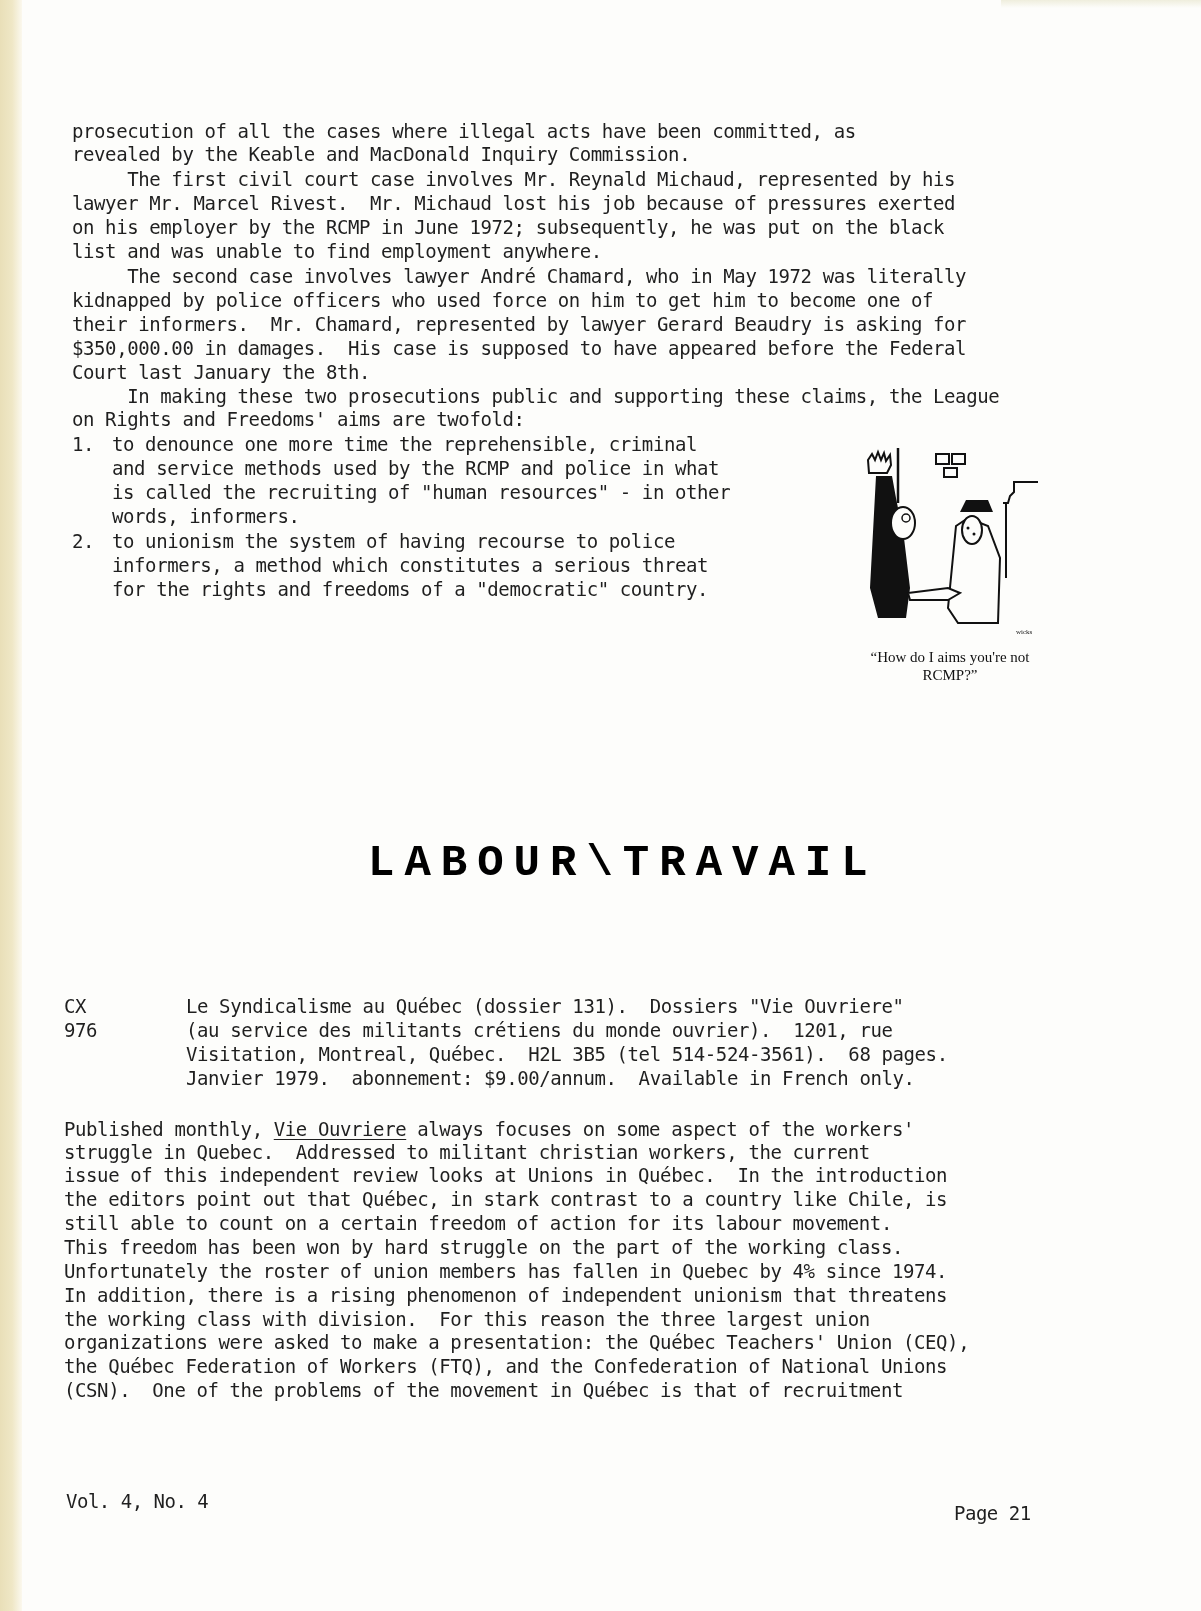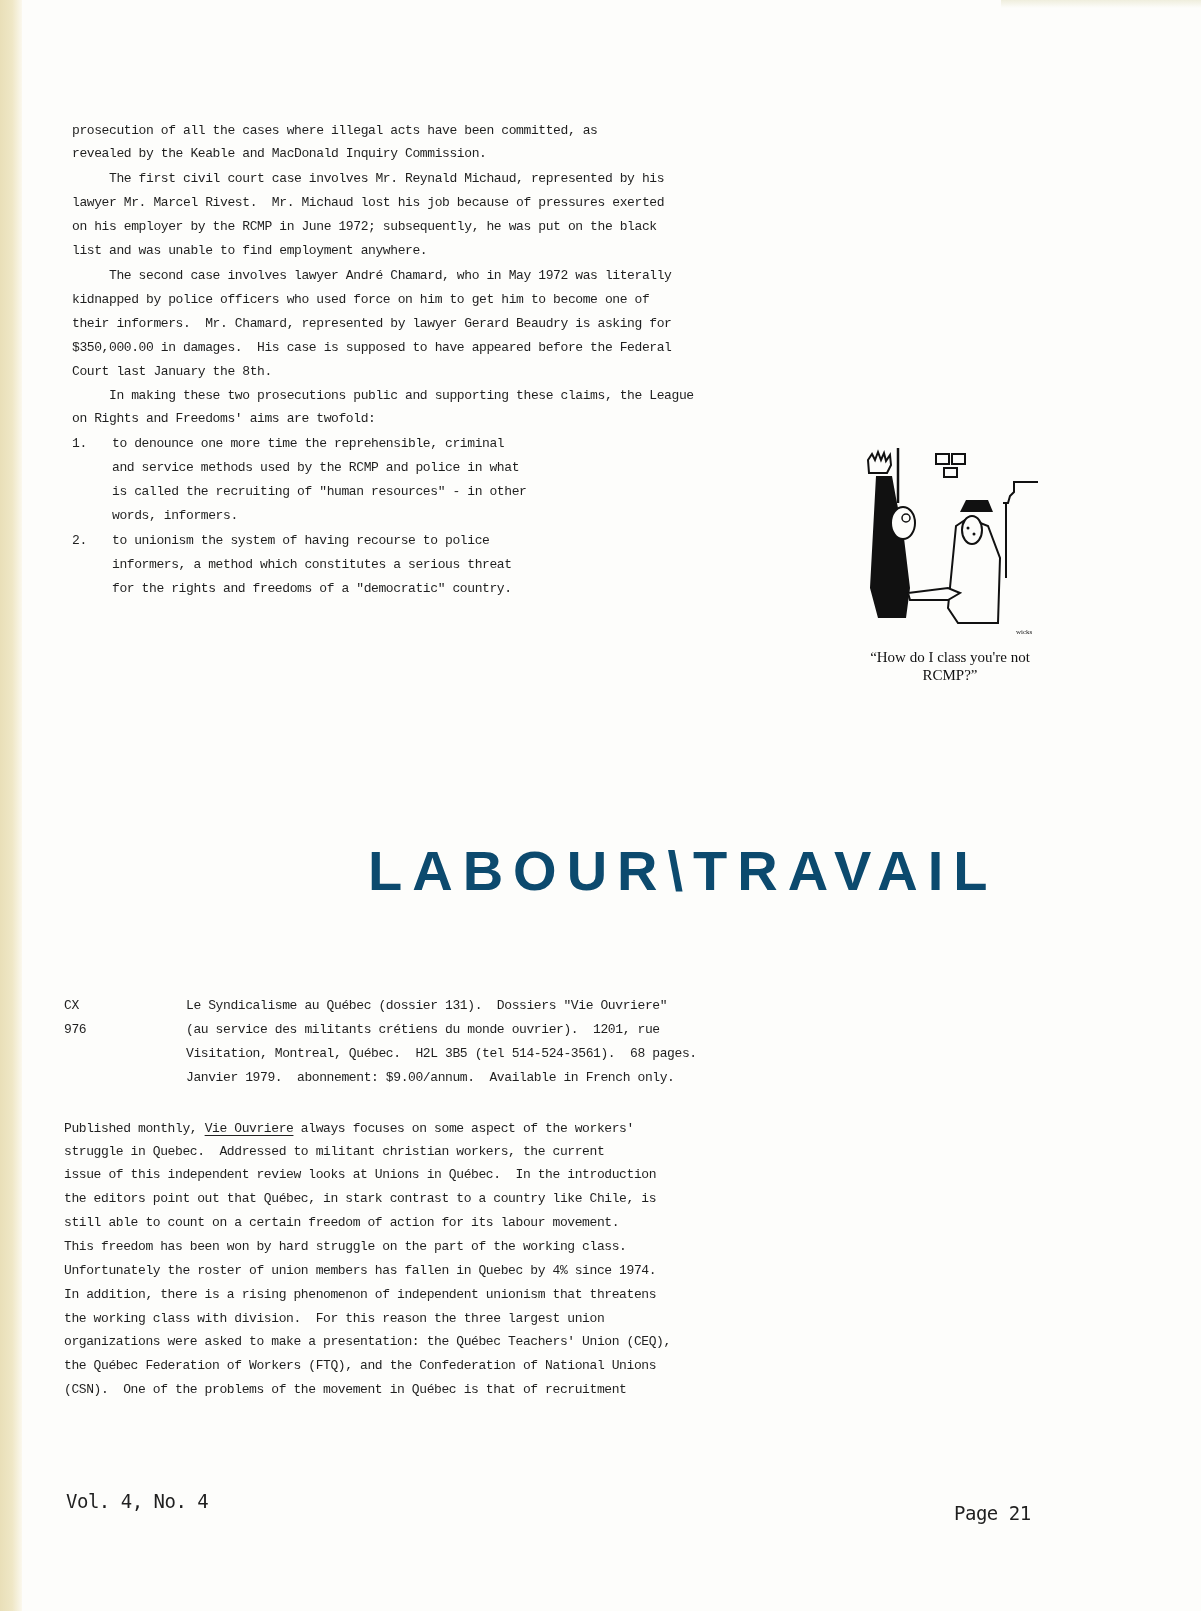--- a/index.html
+++ b/index.html
@@ -11,29 +11,28 @@
   }
   .spine {
     position: absolute; left: 0; top: 0; width: 22px; height: 1611px;
     background: linear-gradient(to right, #e9dfb8 0%, #efe7c6 55%, #fbf8ee 100%);
   }
   .top-edge {
     position: absolute; right: 0; top: 0; width: 200px; height: 8px;
     background: linear-gradient(to bottom, #efeedd, rgba(255,255,255,0));
   }
   .line {
-    position: absolute; white-space: pre; font-size: 13px; line-height: 22px;
+    position: absolute; white-space: pre; font-size: 19px; line-height: 22px;
     letter-spacing: -0.4px;
-    font-family: Liberation Mono, monospace;
   }
   .u { text-decoration: underline; text-underline-offset: 3px; }
   .heading {
     position: absolute; left: 368px; top: 838px;
-    font-family: Liberation Sans, sans-serif; font-weight: bold;
-    font-size: 56px; letter-spacing: 10px; color: #0c4a6e;
+    font-family: Liberation Mono, monospace; font-weight: bold;
+    font-size: 44px; letter-spacing: 10px; color: #000000;
   }
   .cartoon { position: absolute; left: 848px; top: 448px; width: 200px; height: 190px; }
   .caption {
     position: absolute; left: 835px; top: 648px; width: 230px; text-align: center;
     font-family: "Liberation Serif", serif; font-size: 15px; line-height: 18px; color: #111;
   }
   .footer { position: absolute; font-size: 19px; letter-spacing: -0.5px; }
 </style>
 </head>
 <body>
@@ -85,21 +84,21 @@
 
   <path d="M120,70 L108,78 L100,160 L110,175 L150,175 L152,110 L140,78 z" fill="#fdfdfb" stroke="#111" stroke-width="2"></path>
   <path d="M112,64 L145,64 L140,52 L118,52 z" fill="#111"></path>
   <ellipse cx="124" cy="82" rx="10" ry="14" fill="#fdfdfb" stroke="#111" stroke-width="2"></ellipse>
   <circle cx="120" cy="80" r="1.5" fill="#111"></circle>
   <circle cx="126" cy="86" r="1.5" fill="#111"></circle>
   <path d="M60,145 L100,140 L112,145 L100,152 L62,152 z" fill="#fdfdfb" stroke="#111" stroke-width="2"></path>
   <text x="168" y="186" font-size="7" font-family="Liberation Serif, serif" fill="#111">wicks</text>
 </svg>
 <div class="caption">
-  <div>“How do I class you're not</div>
+  <div>“How do I aims you're not</div>
   <div>RCMP?”</div>
 </div>
 
 <div class="heading">LABOUR\TRAVAIL</div>
 
 <div>
   <div class="line" style="left:64px;top:995px;">CX</div>
   <div class="line" style="left:64px;top:1019px;">976</div>
 </div>
 <div>

